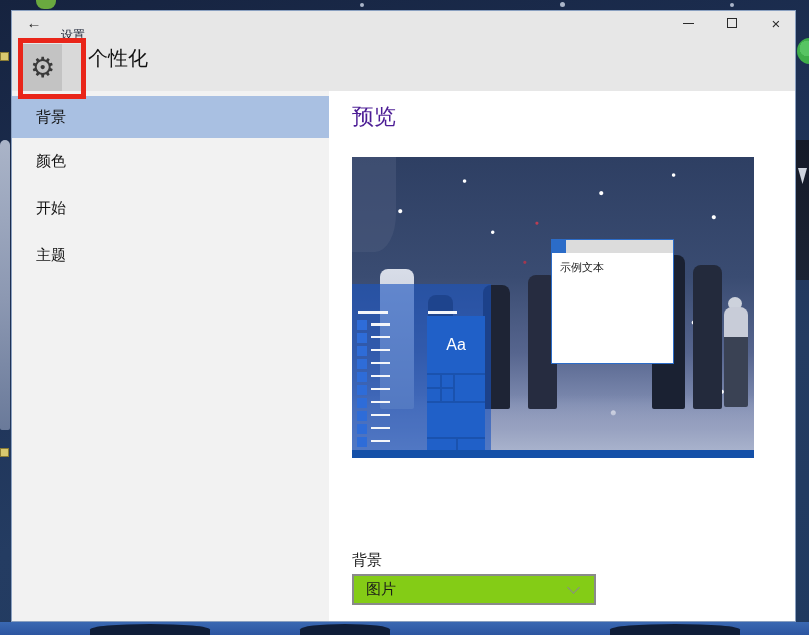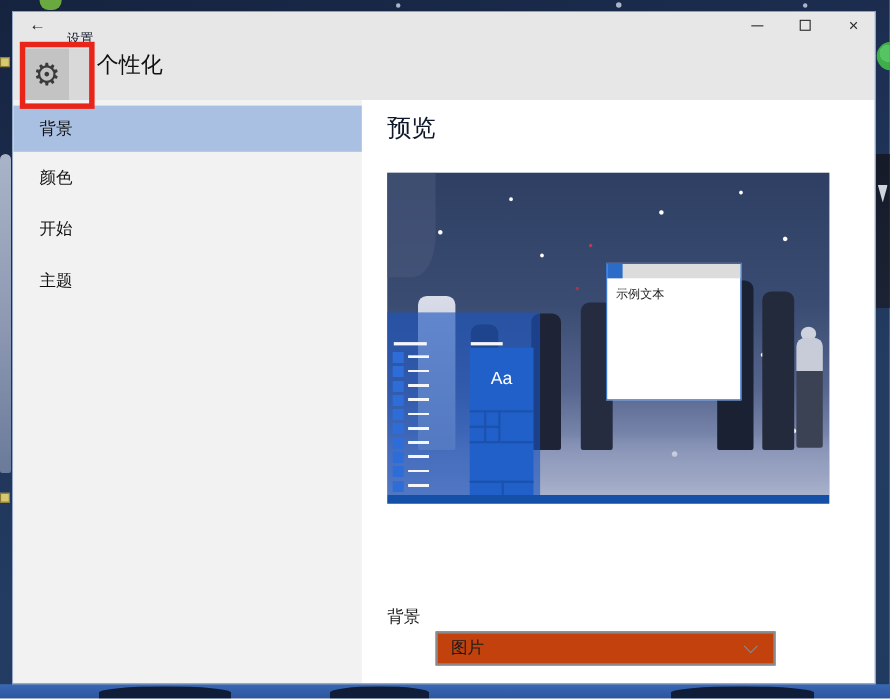--- a/index.html
+++ b/index.html
@@ -56,21 +56,21 @@
   
   .red-box { position:absolute; left:6px; top:27px; width:68px; height:61px; border:5px solid #e92519; z-index:50; }
 
   
   .body { position:absolute; left:0; top:80px; width:100%; height:532px; display:flex; }
   .sidebar { width:317px; height:100%; background:#f2f2f2; padding-top:5px; }
   .side-item { height:47px; display:flex; align-items:center; padding-left:24px; font-size:15px; color:#111; cursor:default; }
   .side-item.selected { height:42px; background:#a9c0e2; }
   .main { position:relative; flex:1; background:#ffffff; }
 
-  .preview-heading { position:absolute; left:23px; top:11px; font-size:22px; color:#0f172a; }
+  .preview-heading { position:absolute; left:23px; top:11px; font-size:22px; color:#4c1d95; }
 
   
   .preview { position:absolute; left:23px; top:66px; width:402px; height:301px; overflow:hidden;
     background:
       radial-gradient(circle at 46% 22%, rgba(200,60,80,.9) 0 1px, transparent 2px),
       radial-gradient(circle at 50% 30%, rgba(200,60,80,.9) 0 1px, transparent 2px),
       radial-gradient(circle at 43% 35%, rgba(190,50,70,.8) 0 1px, transparent 2px),
       radial-gradient(circle at 12% 18%, #ffffff 0 1.5px, transparent 2.5px),
       radial-gradient(circle at 28% 8%,  #ffffff 0 1.2px, transparent 2.2px),
       radial-gradient(circle at 62% 12%, #ffffff 0 1.5px, transparent 2.5px),
@@ -125,22 +125,22 @@
 
   
   .sample-win { position:absolute; left:199px; top:82px; width:123px; height:125px;
     background:#fff; border:1px solid #2b6cc8; }
   .sample-titlebar { position:absolute; left:0; top:0; width:100%; height:13px; background:#dcdcdc; }
   .sample-accent { position:absolute; left:0; top:0; width:14px; height:13px; background:#2b6cc8; }
   .sample-text { position:absolute; left:8px; top:20px; font-size:11px; color:#1a1a1a; }
 
   
   .bg-label { position:absolute; left:23px; top:460px; font-size:15px; color:#1a1a1a; }
-  .dropdown { position:absolute; left:23px; top:483px; width:309px; height:31px; background:#c2410c;
-    border:2px solid #8a8a8a; display:flex; align-items:center;margin-left:44px; }
+  .dropdown { position:absolute; left:23px; top:483px; width:244px; height:31px; background:#84cc16;
+    border:2px solid #8a8a8a; display:flex; align-items:center; }
   .dropdown-value { font-size:15px; color:#1a1a1a; padding-left:12px; flex:1; }
   .chevron { width:9px; height:9px; border-right:1.5px solid #8a8a8a; border-bottom:1.5px solid #8a8a8a;
     transform:rotate(45deg); margin-right:16px; margin-top:-4px; flex:0 0 auto; }
 </style>
 </head>
 <body>
 
 <div class="desktop">
 
   <div class="desk-green-icon"></div>

